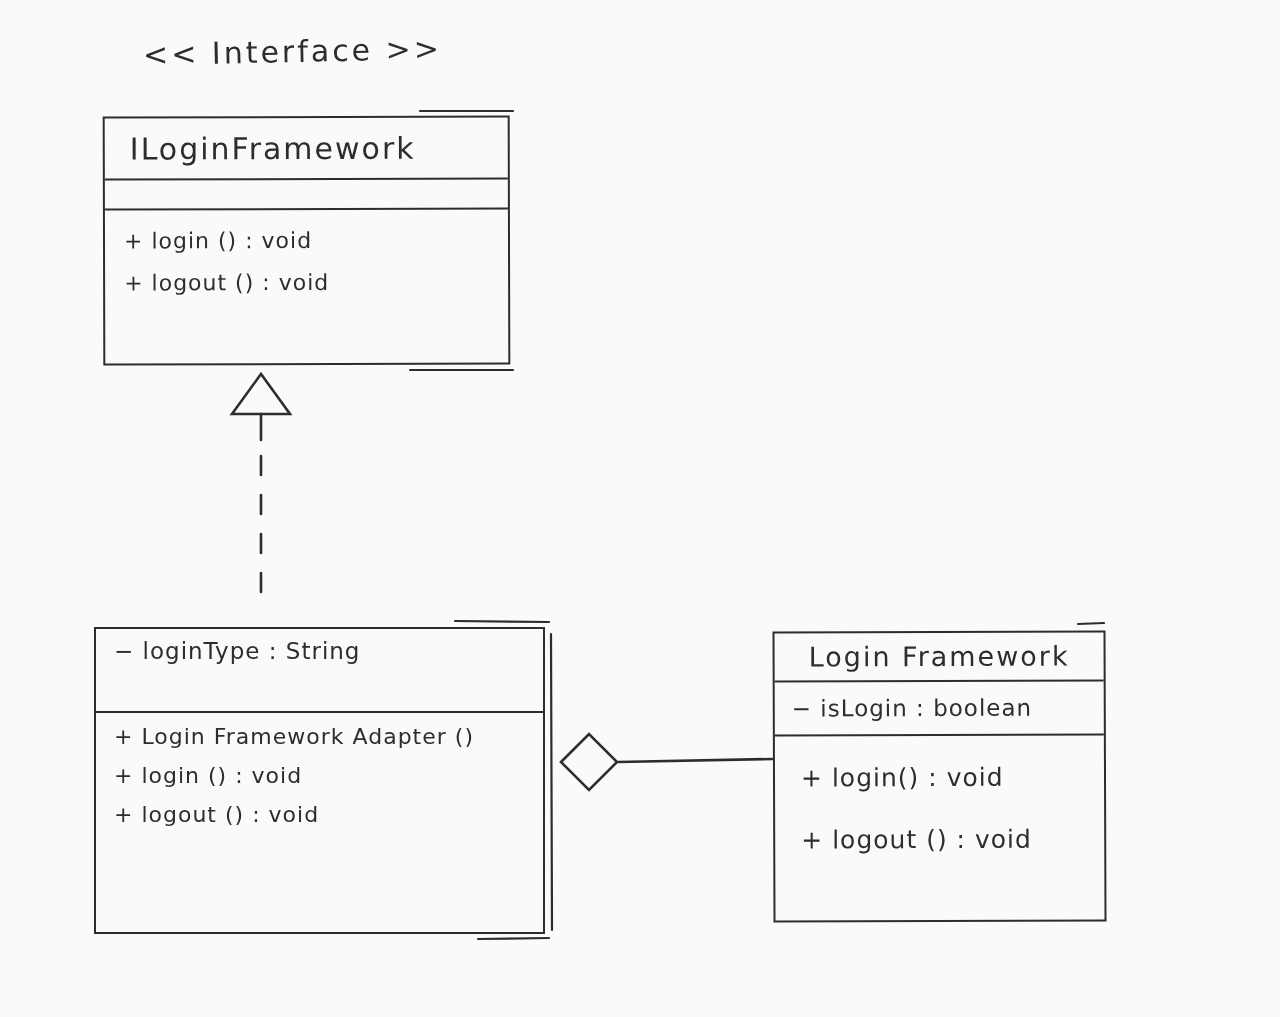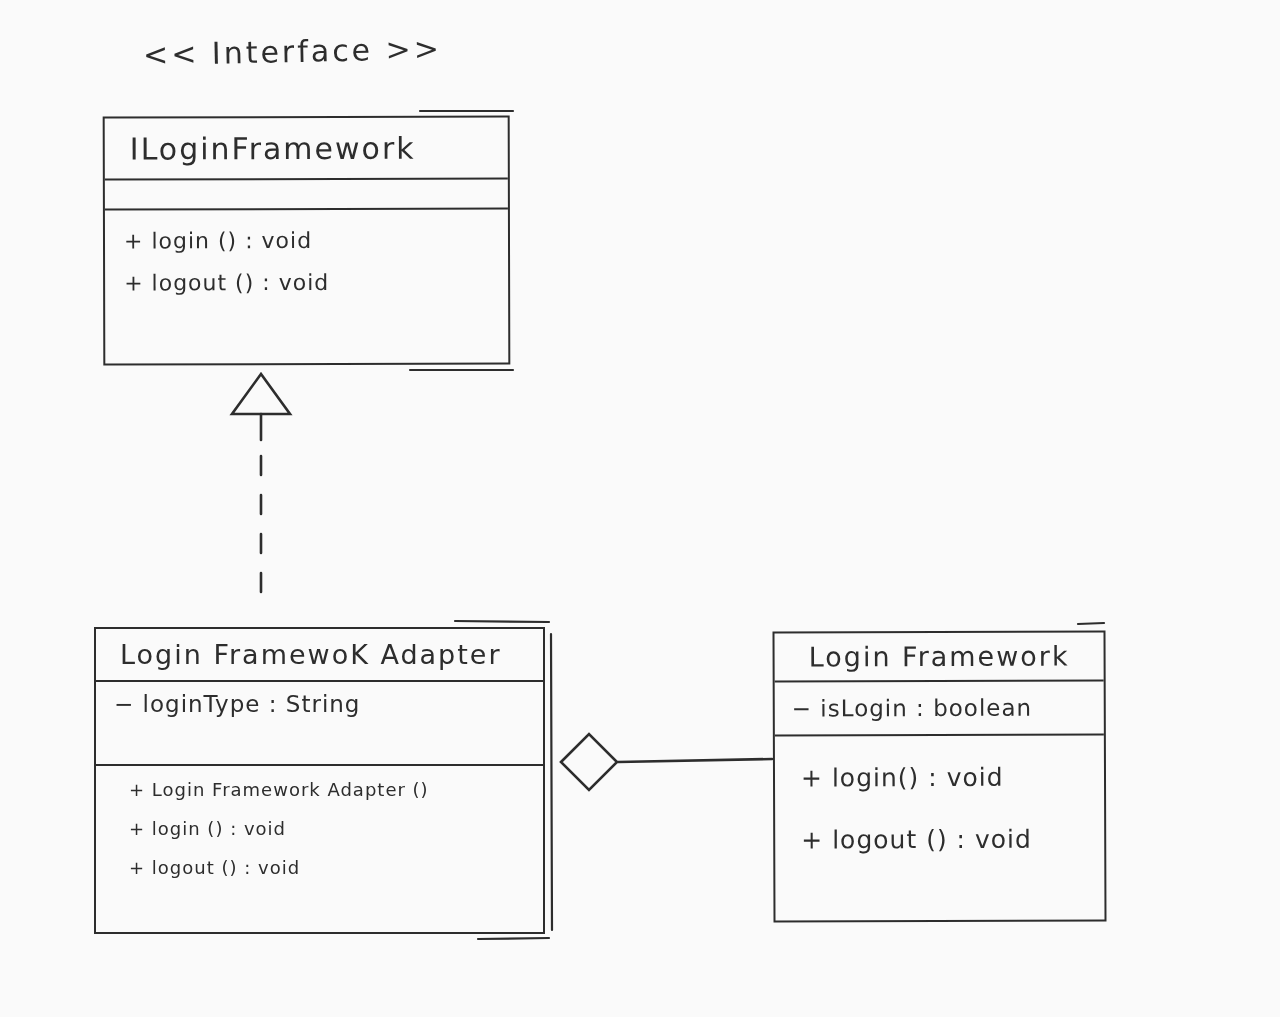--- a/index.html
+++ b/index.html
@@ -37,21 +37,21 @@
   .box-interface .attrs         { height:30px; }
   .box-interface .methods       { padding:9px 4px 0 19px; }
   .box-interface .member-line   { height:42px; font-size:22px; }
 
   
   .box-adapter { left:94px; top:627px; width:451px; height:307px; }
   .box-adapter .class-title     { height:53px; padding-left:24px; font-size:27px; }
   .box-adapter .attrs           { height:84px; padding:2px 0 0 18px; }
   .box-adapter .attrs .member-line   { height:40px; font-size:23px; }
   .box-adapter .methods         { padding:4px 4px 0 18px; }
-  .box-adapter .methods .member-line { height:39px; font-size:18px;margin-left:15px; }
+  .box-adapter .methods .member-line { height:39px; font-size:22px; }
 
   
   .box-framework { left:773px; top:631px; width:333px; height:291px; transform:rotate(-0.2deg); }
   .box-framework .class-title   { height:49px; justify-content:center; font-size:27px; }
   .box-framework .attrs         { height:54px; padding-left:17px; }
   .box-framework .attrs .member-line   { height:52px; font-size:23px; }
   .box-framework .methods       { padding:10px 0 0 26px; }
   .box-framework .methods .member-line { height:62px; font-size:25px; }
 
   .overlay { position:absolute; left:0; top:0; pointer-events:none; }
@@ -68,21 +68,20 @@
   <div class="uml-class box-interface">
     <div class="compartment class-title">ILoginFramework</div>
     <div class="compartment attrs"></div>
     <div class="compartment methods">
         <div class="member-line">+ login () : void</div>
         <div class="member-line">+ logout () : void</div>
       </div>
   </div>
 
   <div class="uml-class box-adapter">
-    <div class="compartment class-title">Login FramewoK Adapter</div>
     <div class="compartment attrs">
         <div class="member-line">− loginType :  String</div>
       </div>
     <div class="compartment methods">
         <div class="member-line">+ Login Framework Adapter ()</div>
         <div class="member-line">+ login () : void</div>
         <div class="member-line">+ logout () : void</div>
       </div>
   </div>
 

